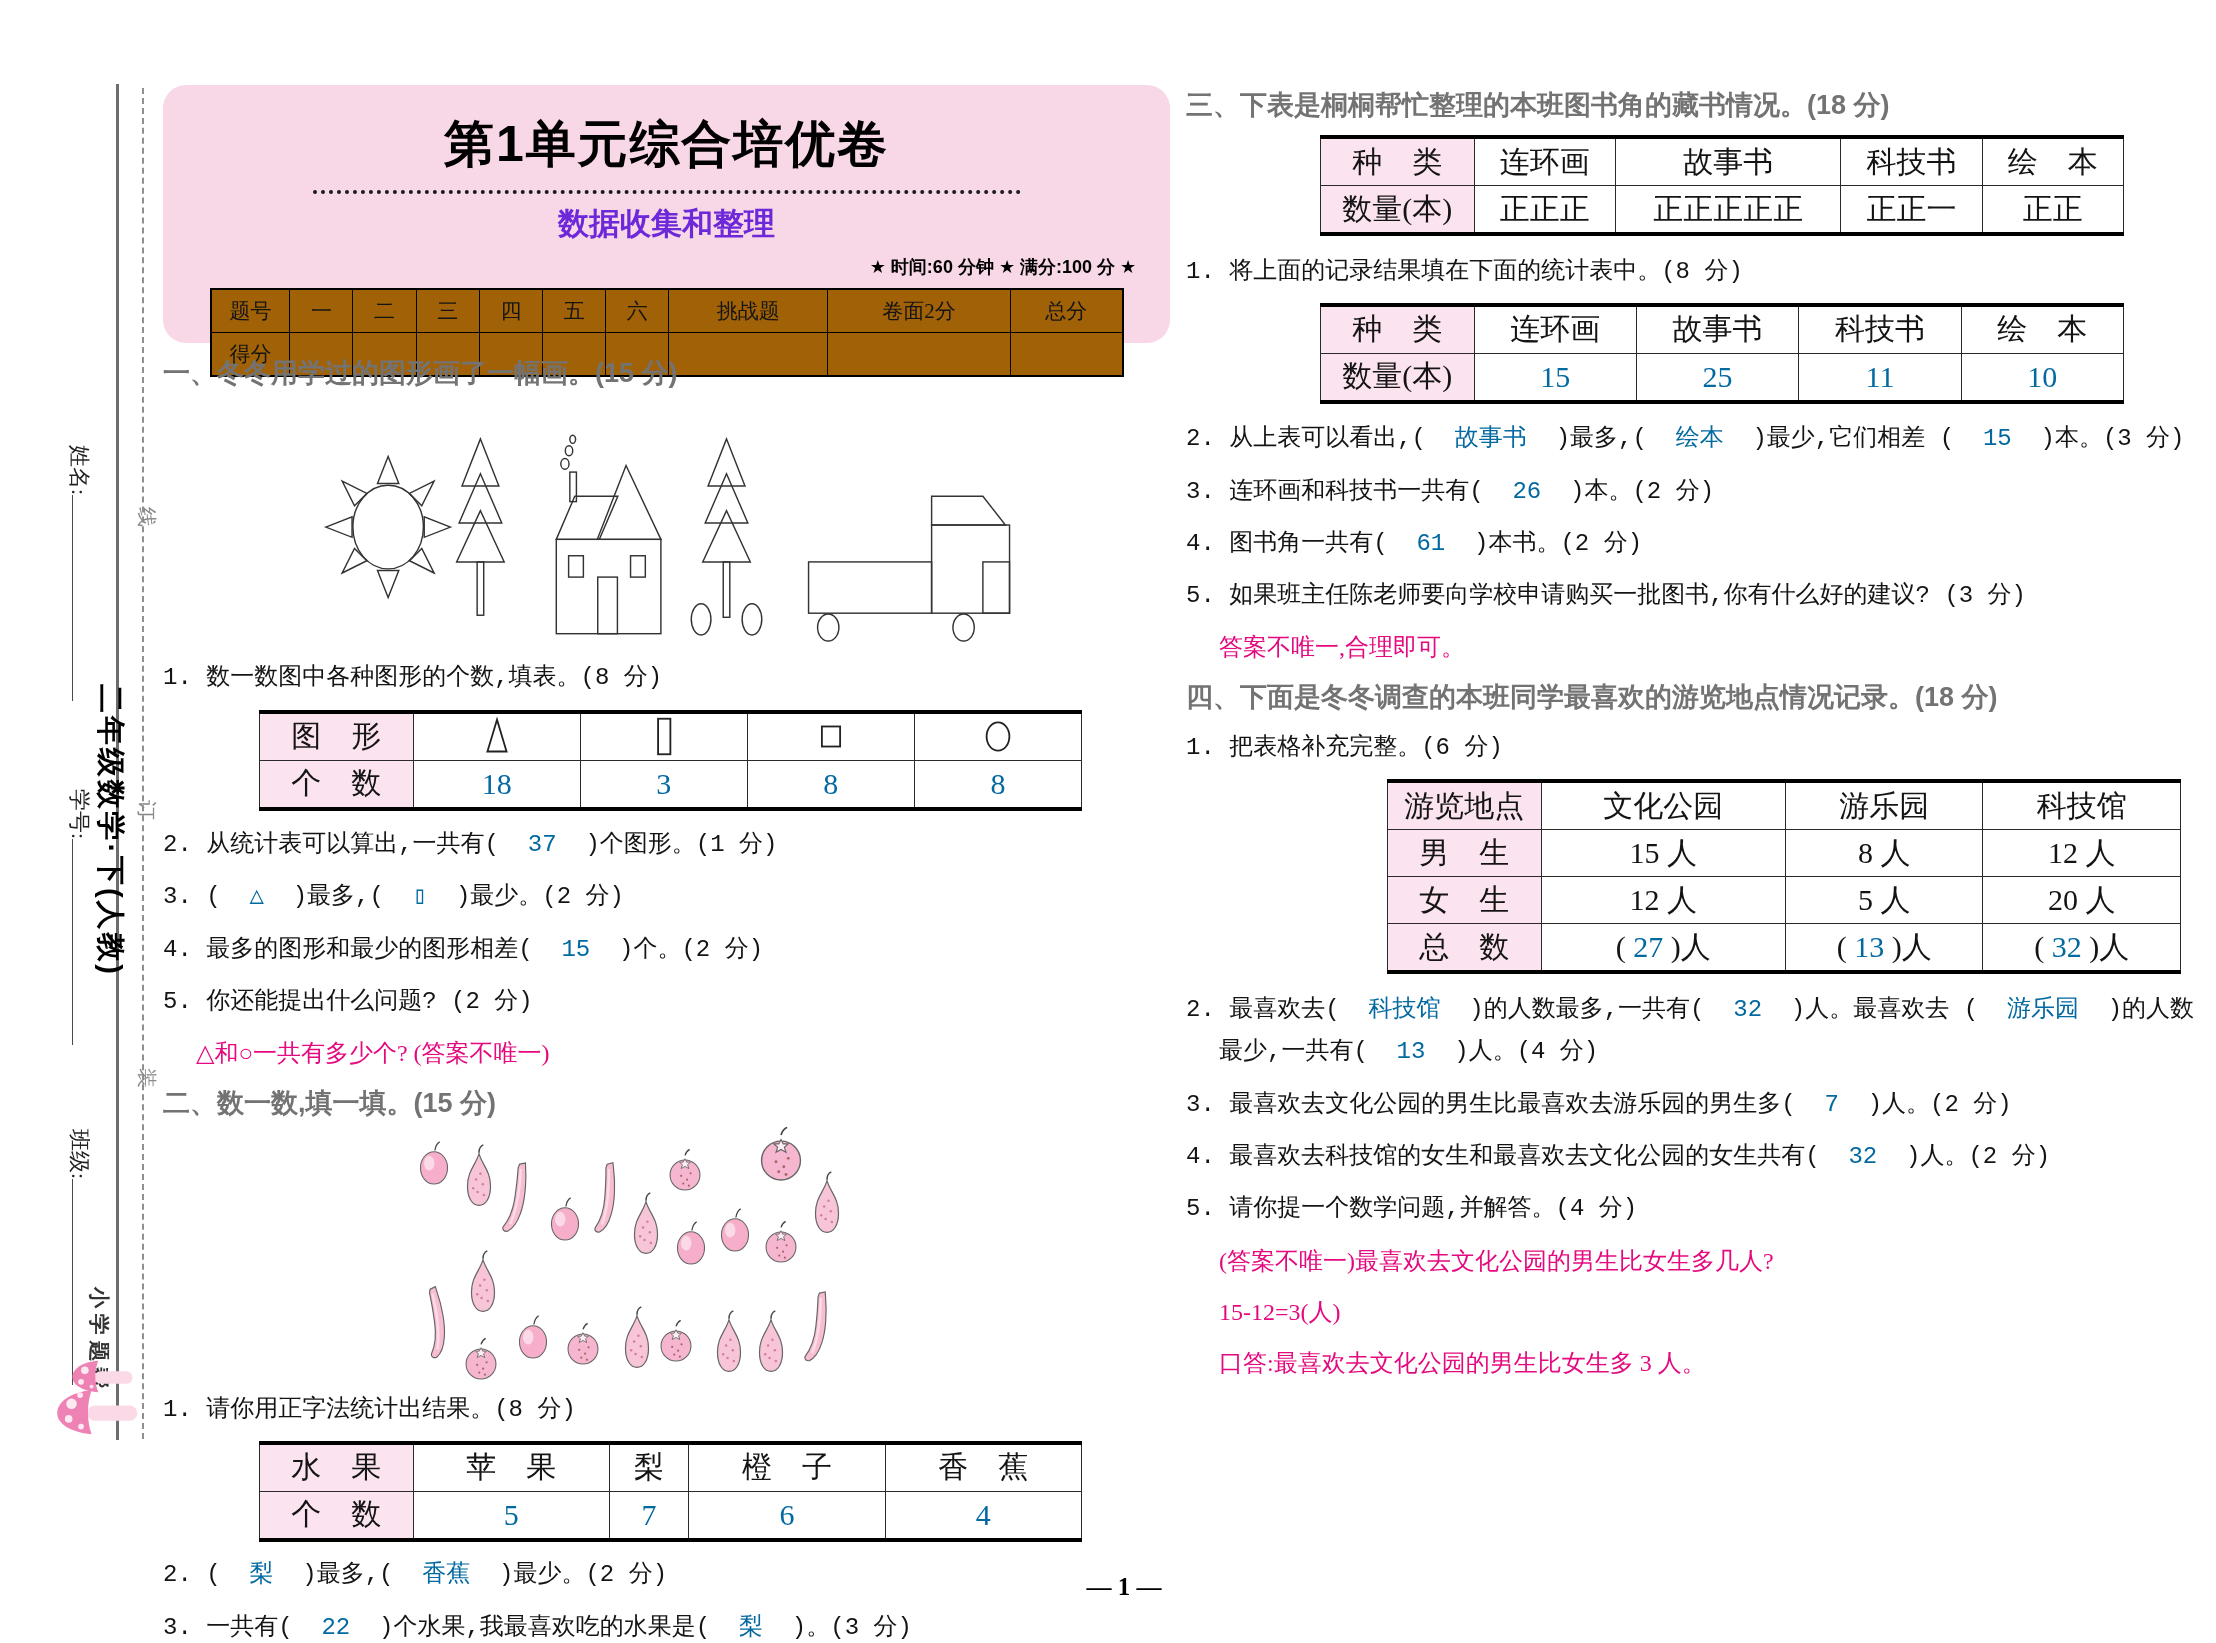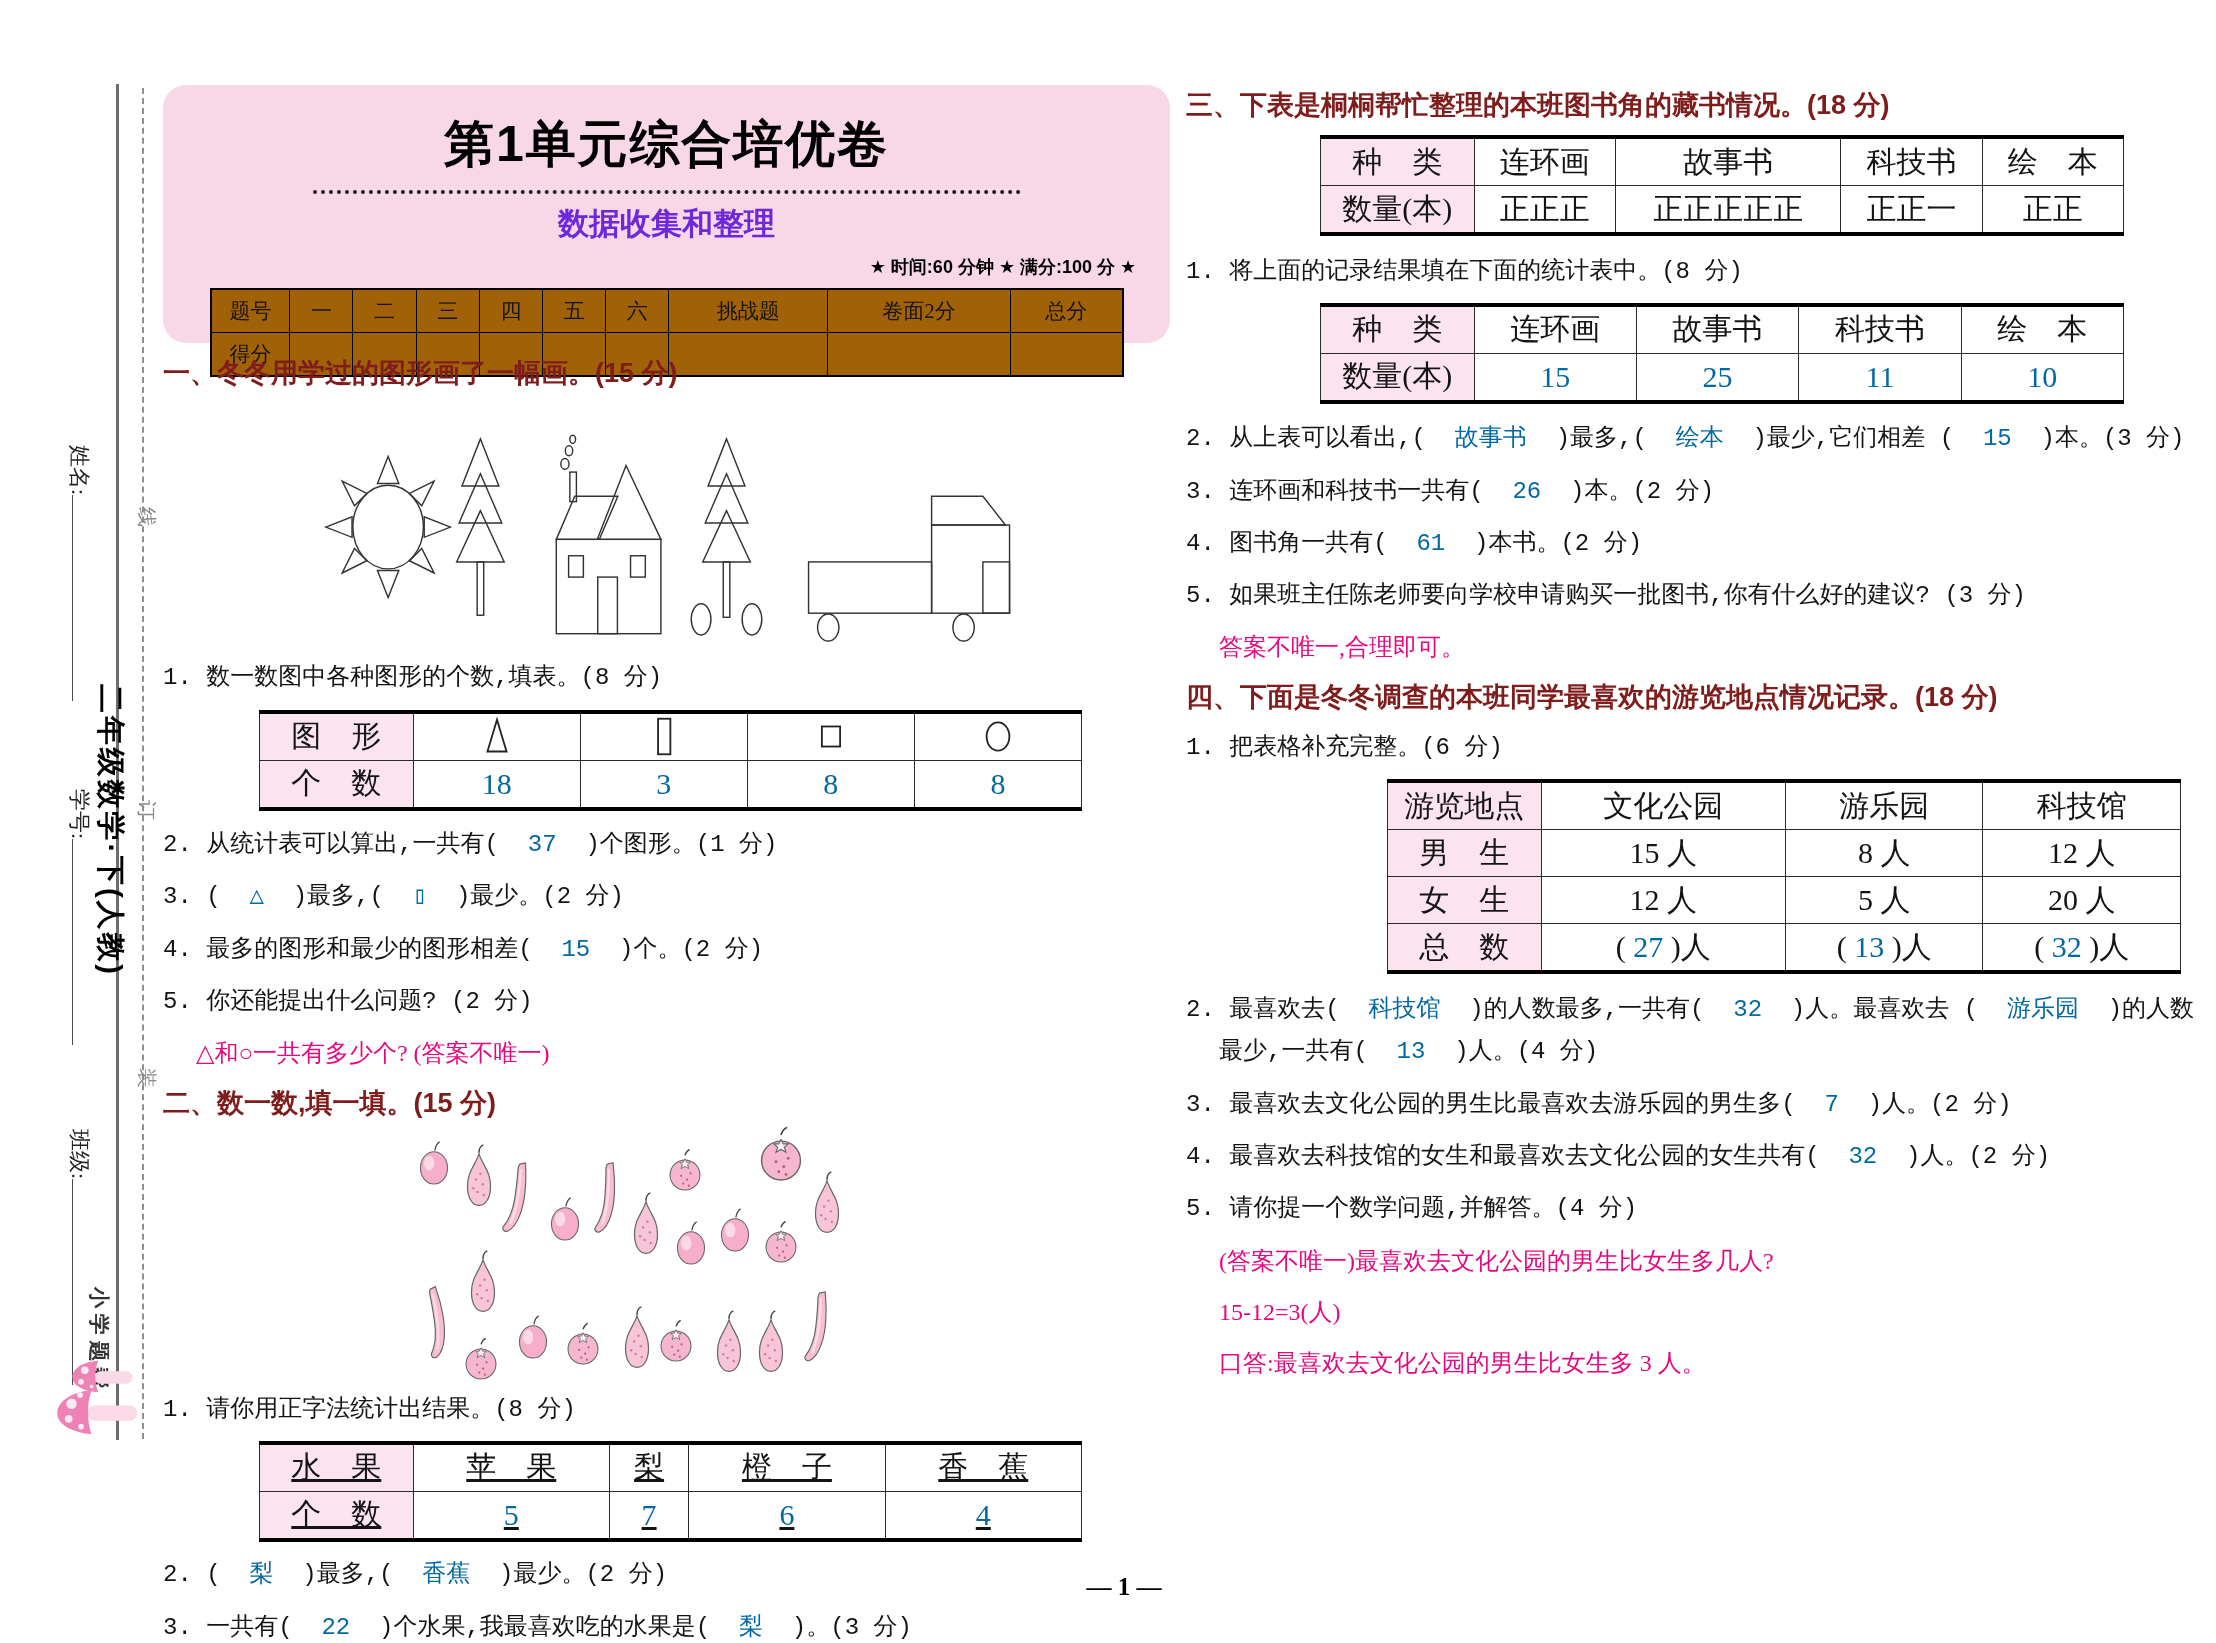--- a/index.html
+++ b/index.html
@@ -26,21 +26,21 @@
   .meta{font-family:"Liberation Sans","DejaVu Sans",sans-serif;font-weight:bold;font-size:18px;text-align:right;margin:10.5px 4.8px 8.6px 0;color:#000;}
   table{border-collapse:collapse;}
   .score-table{width:914px;margin:0 auto;background:#a16207;border:2.4px solid #000;}
   .score-table td{border:1.4px solid #000;height:42px;text-align:center;font-size:21px;padding:0 2.9px;}
   .score-table td.first{width:72px;}
   
   .sheet{border-top:4.3px solid #000;border-bottom:4.3px solid #000;}
   .sheet td{border:1.4px solid #2a2a2a;text-align:center;font-size:30px;height:46px;padding:0 4.8px;}
   .sheet td.lab{background:#fbe3ef;width:143px;}
   
-  .sec-h{font-family:"Liberation Sans","DejaVu Sans",sans-serif;font-weight:bold;color:#7f1d1d;font-size:27px;margin:1.9px 0 12.4px 0;}
+  .sec-h{font-family:"Liberation Sans","DejaVu Sans",sans-serif;font-weight:bold;color:#737373;font-size:27px;margin:1.9px 0 12.4px 0;}
   .q{font-size:24px;line-height:1.78;margin:0 0 9.6px 0;white-space:pre-wrap;padding-left:33px;text-indent:-33px;font-family:Liberation Mono, monospace;}
   .mg{color:#0369a1;}
   .ans-line{font-size:24px;line-height:1.7;margin:0 0 10.5px 0;color:#e5097f;padding-left:33px;white-space:pre-wrap;}
   .shape-cell svg{vertical-align:middle;}
   .scene{display:block;margin:4.8px 0 11.5px 81px;}
   .fruit-box{position:relative;margin:2.9px 0 6.7px 239px;width:483px;height:249px;}
   .fruit{position:absolute;}
   .footer{position:absolute;left:990px;top:1573px;width:268px;text-align:center;font-size:25px;font-weight:bold;color:#000;}
   .mush{position:absolute;left:42px;top:1357px;}
 </style>
@@ -306,21 +306,21 @@
         <div class="fruit" style="left: 369px; top: 214px; transform: translate(-50%, -50%) rotate(0deg) scale(1);"><svg width="48" height="72" viewBox="0 0 100 150">
             <use href="#f-pear" xlink:href="#f-pear"></use>
           </svg></div>
         <div class="fruit" style="left: 418px; top: 195px; transform: translate(-50%, -50%) rotate(6deg) scale(1);"><svg width="35" height="81" viewBox="0 0 74 170">
             <use href="#f-banana" xlink:href="#f-banana"></use>
           </svg></div>
       </div>
 
     <p class="q">1. 请你用正字法统计出结果。(8 分)</p>
 
-    <table class="sheet" style="width:823px;margin:0 0 12.4px 96px;text-decoration:underline;">
+    <table class="sheet" style="width:823px;margin:0 0 12.4px 96px;">
       <tbody>
           <tr>
         <td class="lab">水　果</td>
         <td>苹　果</td>
         <td>梨</td>
         <td>橙　子</td>
         <td>香　蕉</td>
       </tr>
       <tr>
         <td class="lab">个　数</td>

